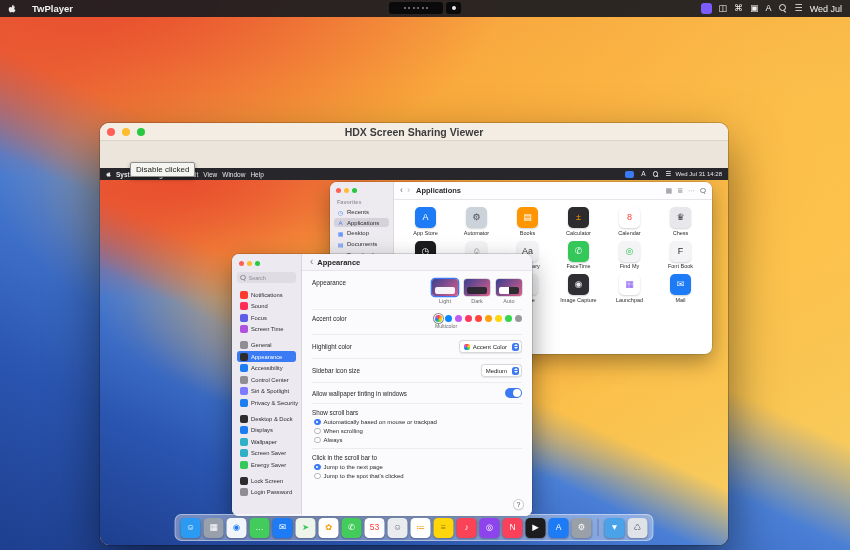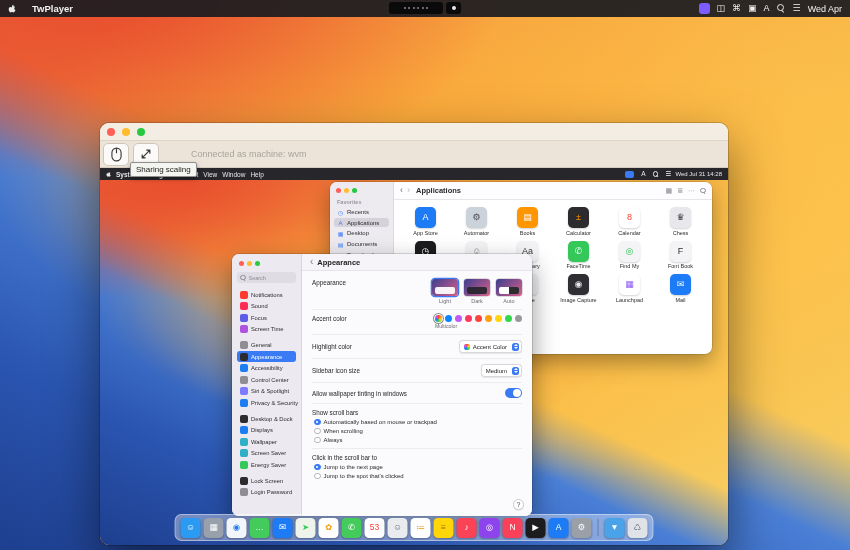--- a/index.html
+++ b/index.html
@@ -184,45 +184,32 @@
     <div class="hm-right">
       <span id="host-status" class="status-wrap">
           <span class="mb-badge" style="background: rgb(124, 92, 255);"></span>
           <span class="mb-glyph">◫</span>
           <span class="mb-glyph">⌘</span>
           <span class="mb-glyph">▣</span>
           <span class="mb-glyph">A</span>
           <span class="mag"></span>
           <span class="mb-glyph">☰</span>
         </span>
-      <span class="hm-clock">Wed Apr</span>
+      <span class="hm-clock">Wed Jul</span>
     </div>
   </div>
 
   <div class="viewer">
     <div class="v-titlebar">
       <span class="tl red"></span>
       <span class="tl yel"></span>
       <span class="tl grn"></span>
+      <span class="v-title">HDX Screen Sharing Viewer</span>
     </div>
-    <div class="v-toolbar">
-      <button class="v-btn">
-        <svg width="11" height="15" viewBox="0 0 12 16">
-            <rect x="1" y="1" width="10" height="14" rx="5" fill="none" stroke="#333" stroke-width="1.2"></rect>
-            <line x1="6" y1="1.5" x2="6" y2="6.5" stroke="#333" stroke-width="1.2"></line>
-          </svg>
-      </button>
-      <button class="v-btn">
-        <svg width="12" height="12" viewBox="0 0 14 14">
-            <path d="M2.5 11.5 L11.5 2.5 M2.5 11.5 v-3.6 M2.5 11.5 h3.6 M11.5 2.5 v3.6 M11.5 2.5 h-3.6" stroke="#333" stroke-width="1.3" fill="none" stroke-linecap="round"></path>
-          </svg>
-      </button>
-      <span class="v-conn">Connected as machine: wvm</span>
-    </div>
-    <div class="tooltip">Sharing scaling</div>
+    <div class="tooltip">Disable clicked</div>
 
     <div class="remote">
       <div class="r-menubar">
         <span class="apple-logo">
           <svg width="5" height="7" viewBox="0 0 16 18">
               <path d="M11.2.6c-.9.1-2 .7-2.6 1.5-.5.7-1 1.7-.8 2.6 1 .1 2-.5 2.6-1.3.6-.7.9-1.7.8-2.8zM8.2 5.6c-1.2 0-2.2-.7-3.3-.7C3.1 4.9 1.4 6.5 1.4 9.3c0 2.9 2.1 6.6 3.8 6.6 1 0 1.4-.7 2.9-.7s1.8.7 2.9.7c1.7 0 3.6-3.4 3.8-4.9-1.5-.6-2.3-1.8-2.3-3.2 0-1.3.8-2.4 1.8-2.9-.8-1.1-2.1-1.5-2.9-1.5-1.1 0-2.1.2-3.2.2z" fill="#eaeaea"></path>
             </svg>
         </span>
         <span class="r-app">System Settings</span>
         <span id="remote-menus" class="r-menus">

